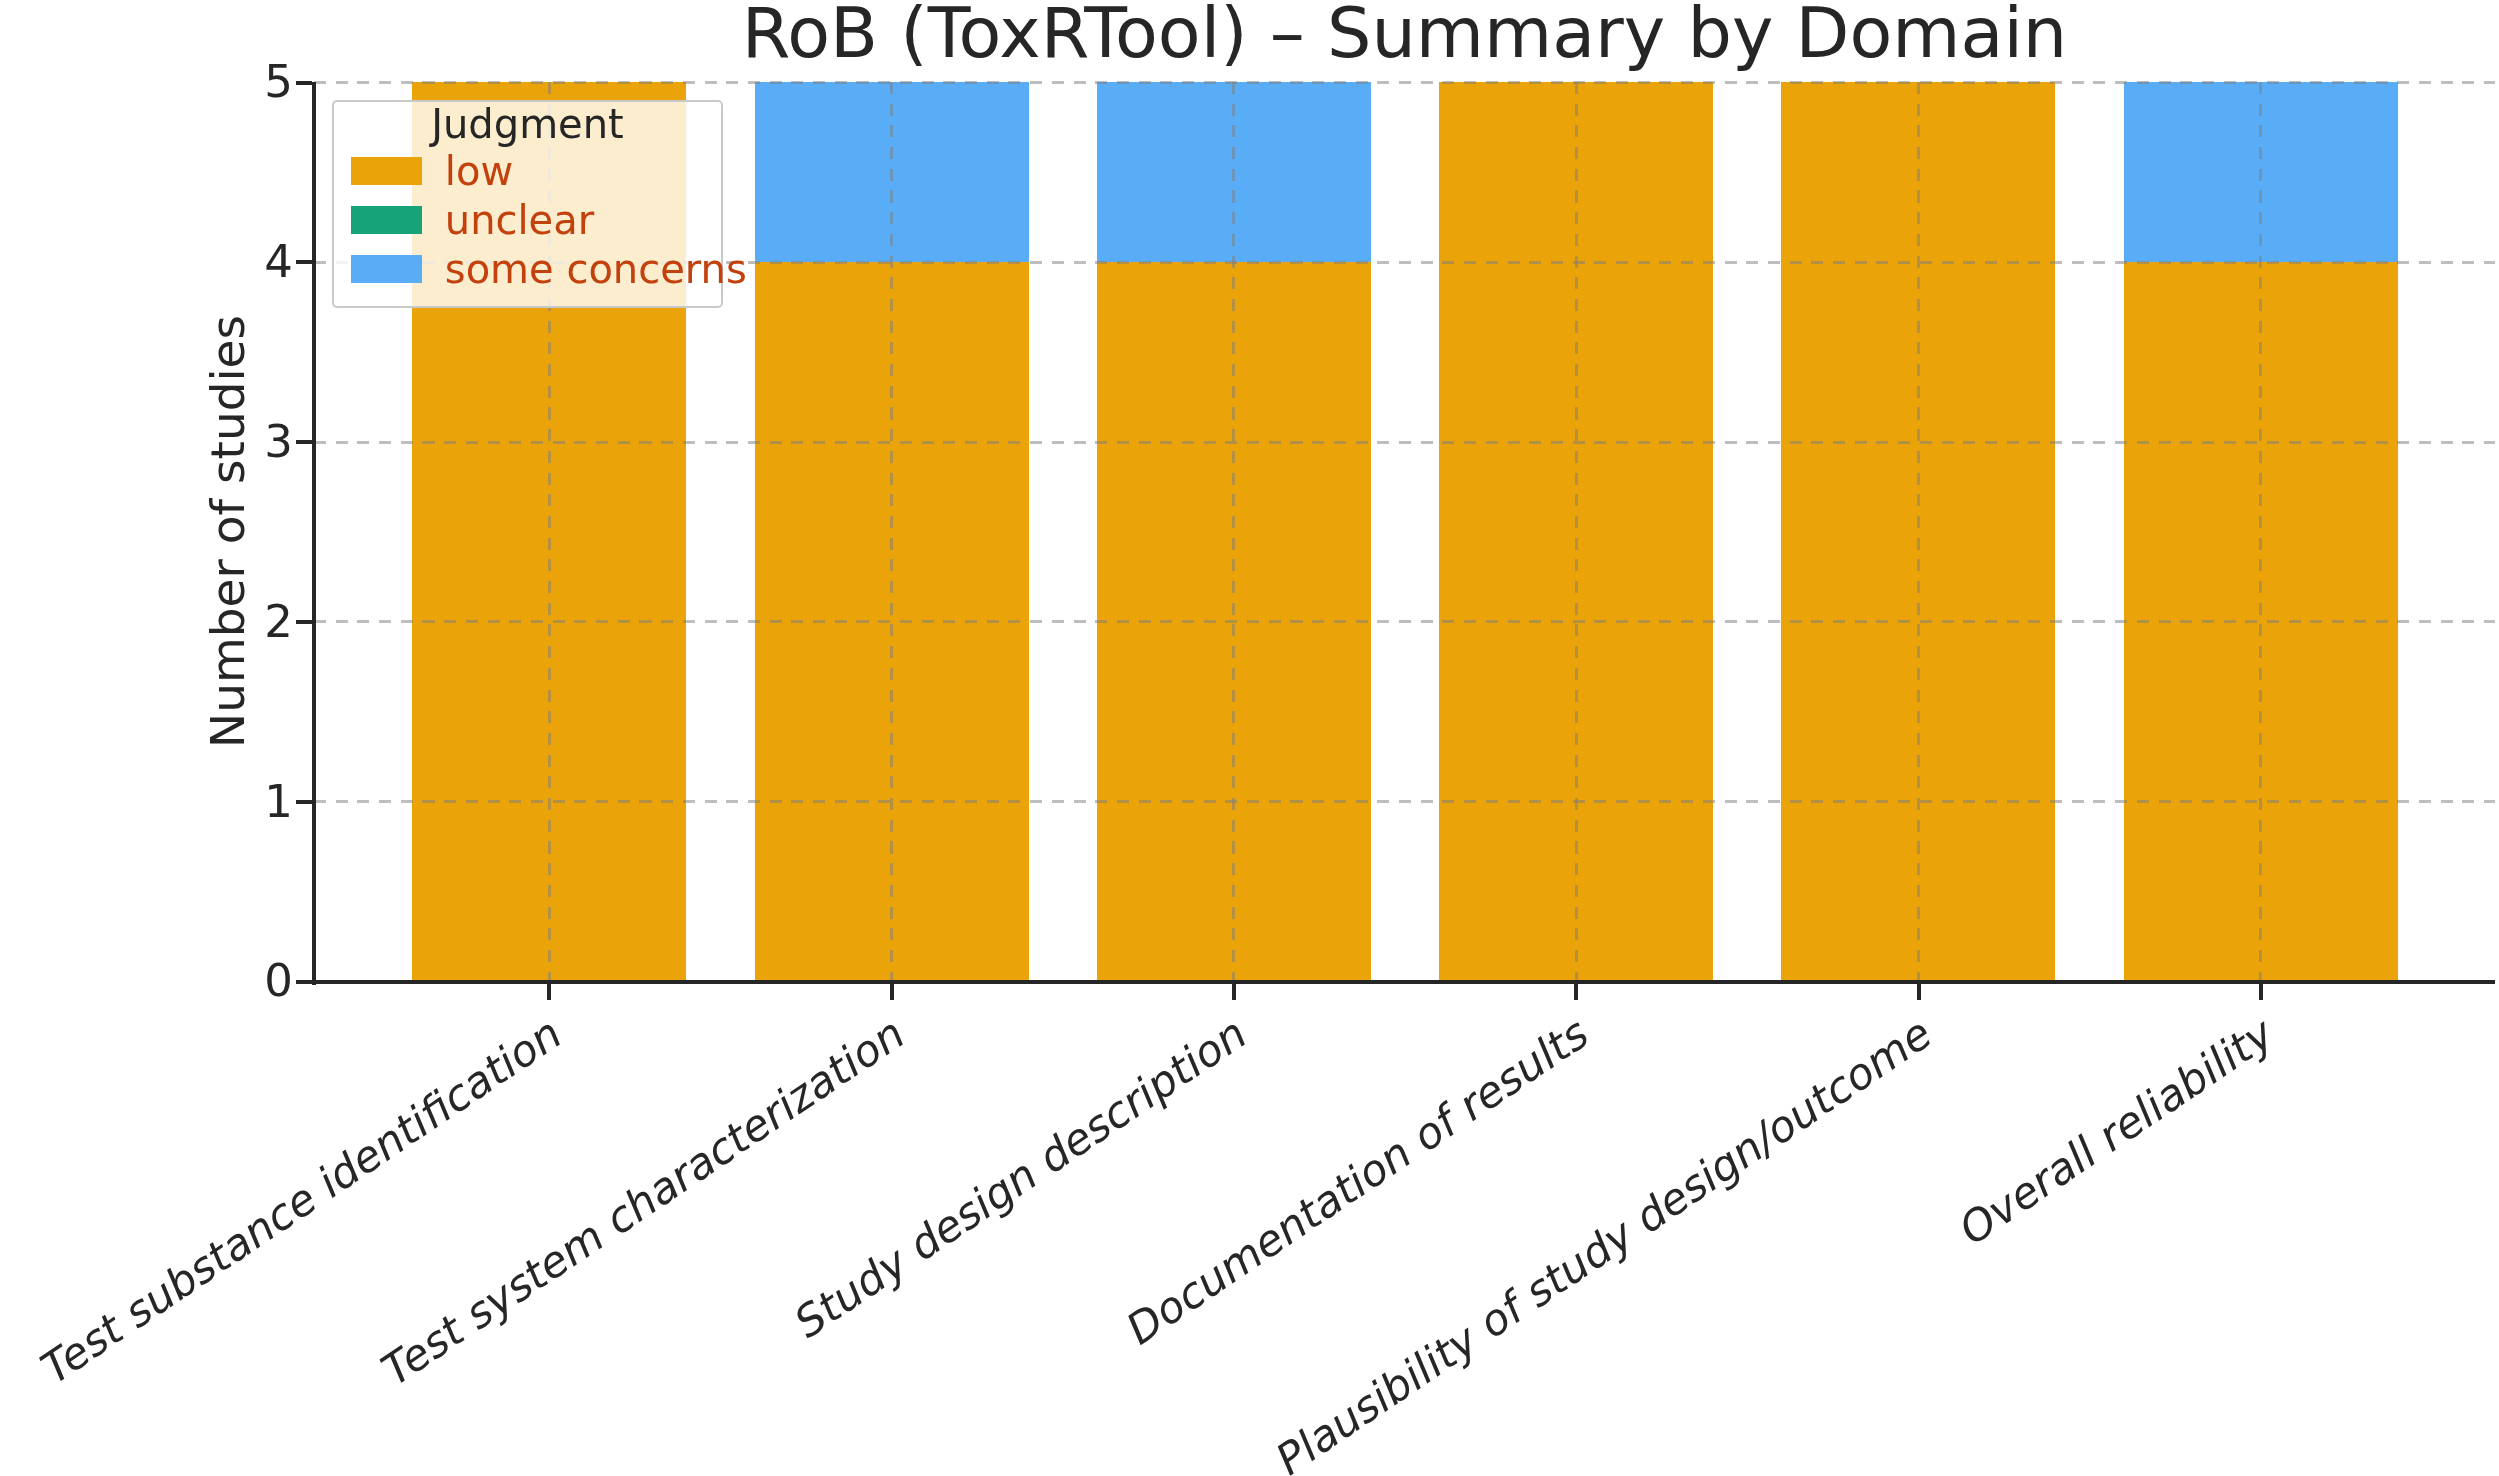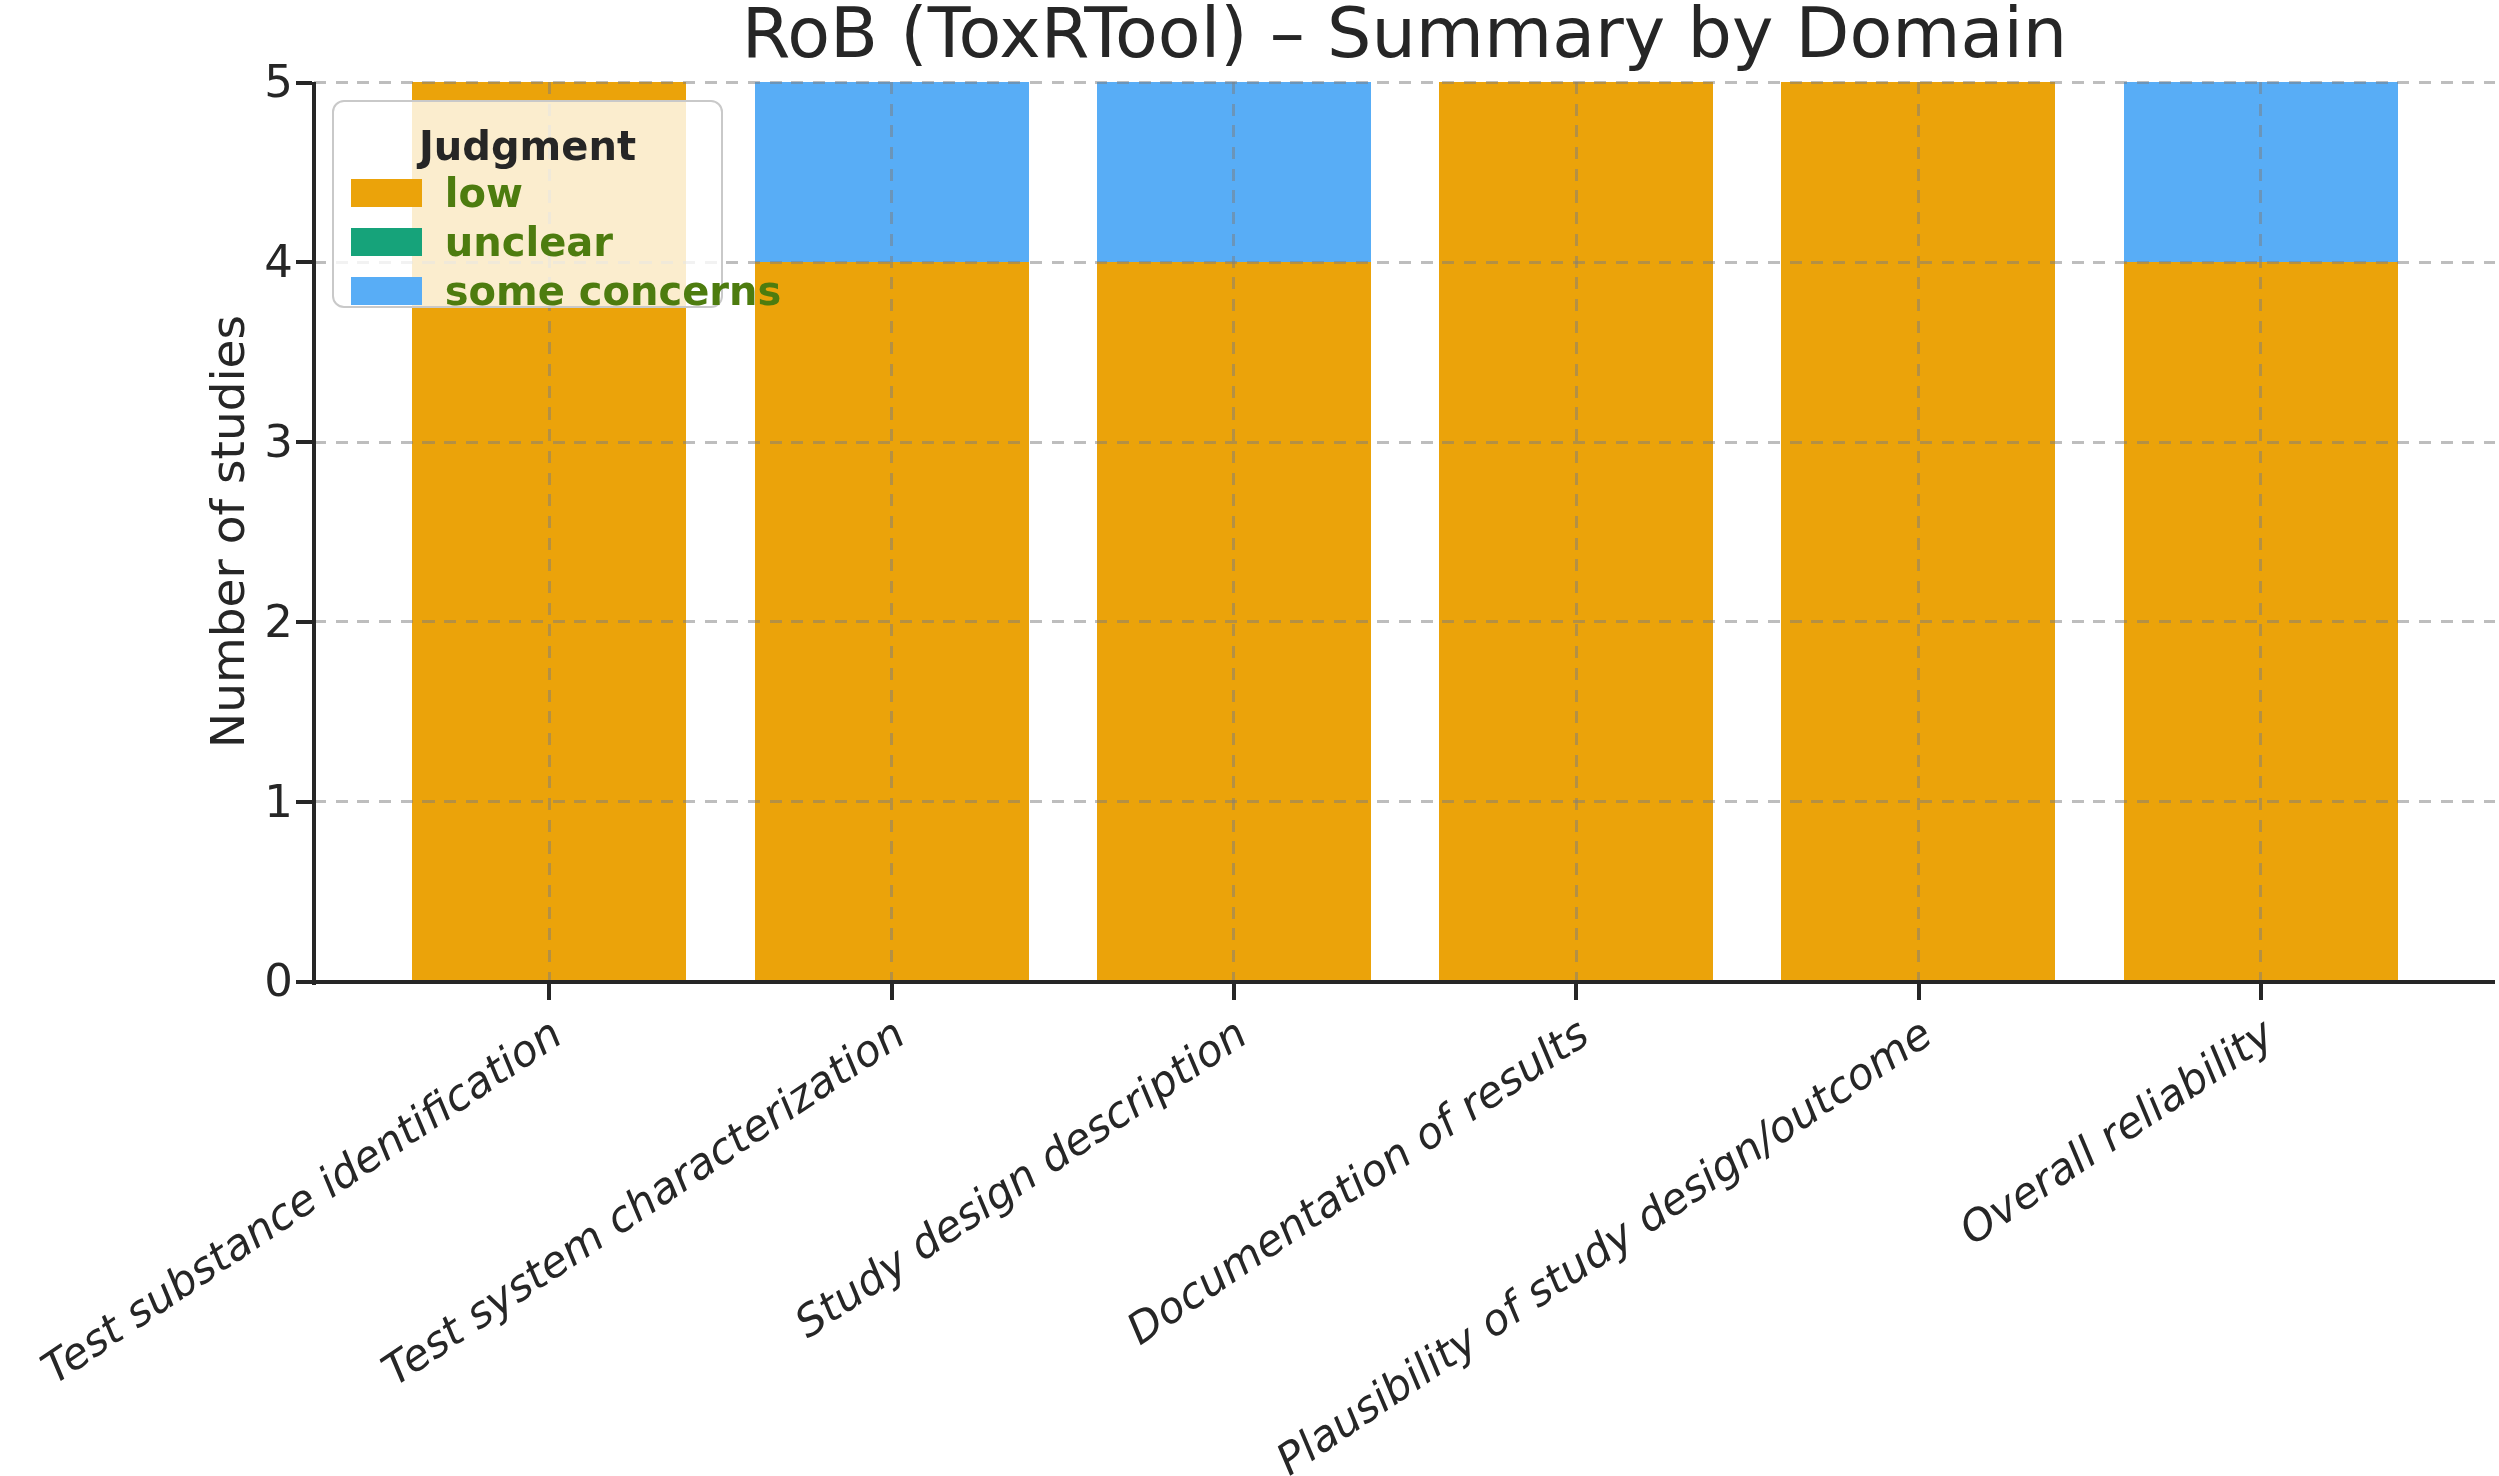--- a/index.html
+++ b/index.html
@@ -17,26 +17,26 @@
     background:repeating-linear-gradient(to bottom,rgba(125,125,125,0.5) 0 12px,transparent 12px 21.7px);}
   .ytick{position:absolute;width:15.6px;height:3.5px;background:#262626;z-index:4;}
   .xtick{position:absolute;width:3.5px;height:15.6px;background:#262626;z-index:4;}
   .ytick-label{position:absolute;width:173px;height:52px;line-height:52px;text-align:right;
     font-size:45px;color:#262626;}
   .xtick-label{position:absolute;width:953px;height:52px;line-height:52px;text-align:right;
     font-size:43px;font-style:italic;color:#262626;transform:rotate(-34deg);
     transform-origin:100% 0%;white-space:nowrap;}
   .bar-seg{position:absolute;z-index:1;}
   .legend{position:absolute;left:332px;top:100px;width:391px;height:208px;box-sizing:border-box;
-    background:rgba(255,255,255,0.8);border:2.6px solid #c9c9c9;border-radius:12px;
-    padding-top:23px;z-index:6;font-weight:bold;}
+    background:rgba(255,255,255,0.8);border:2.6px solid #c9c9c9;border-radius:5px;
+    padding-top:1px;z-index:6;}
   .legend-title{text-align:center;font-size:40px;line-height:43px;color:#262626;}
   .legend-row{display:flex;align-items:center;height:49px;padding-left:17.3px;}
   .legend-swatch{width:71px;height:28px;flex:0 0 auto;}
-  .legend-label{margin-left:22.5px;font-size:40px;color:#4d7c0f;white-space:nowrap;}
+  .legend-label{margin-left:22.5px;font-size:40px;color:#c2410c;white-space:nowrap;}
 </style>
 </head>
 <body>
 
 <div class="figure" id="fig">
 
   <div class="chart-title">RoB (ToxRTool) – Summary by Domain</div>
 
   <div class="y-axis-title">Number of studies</div>
 

